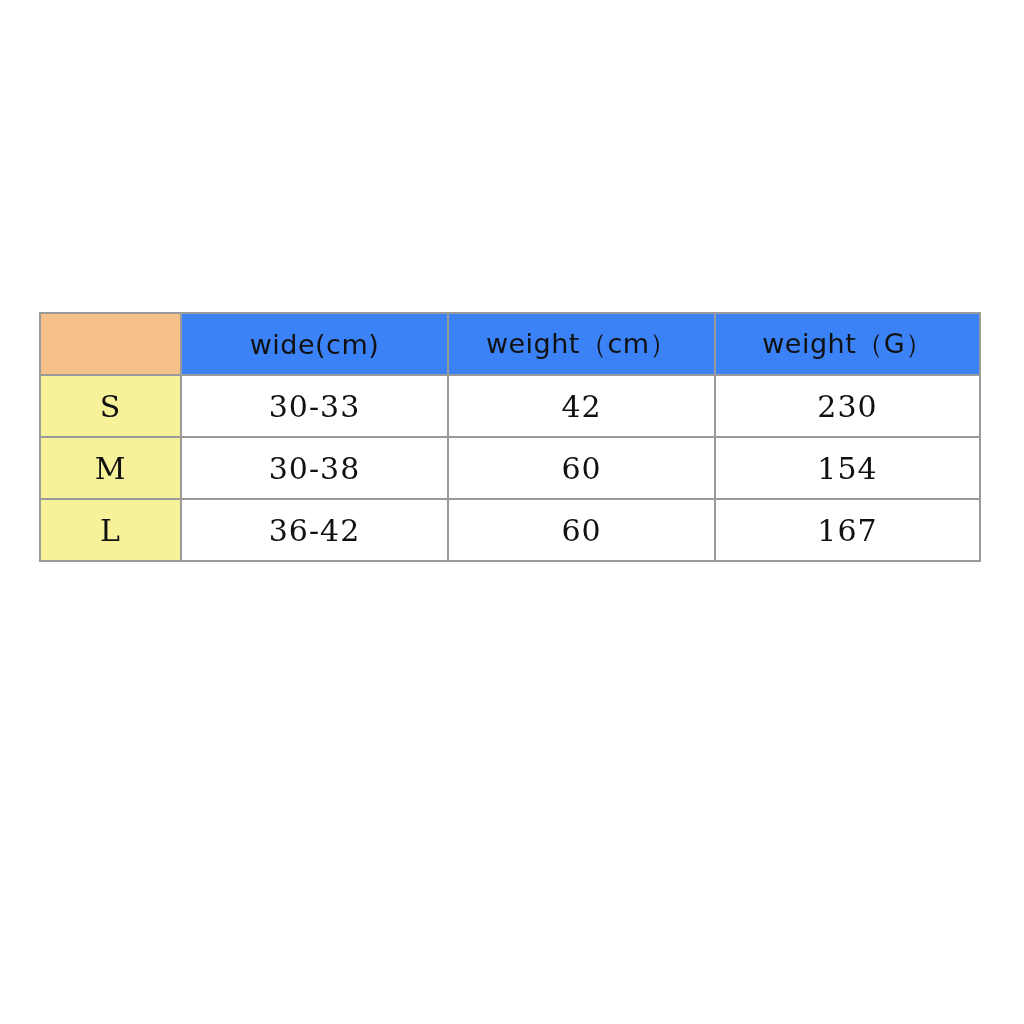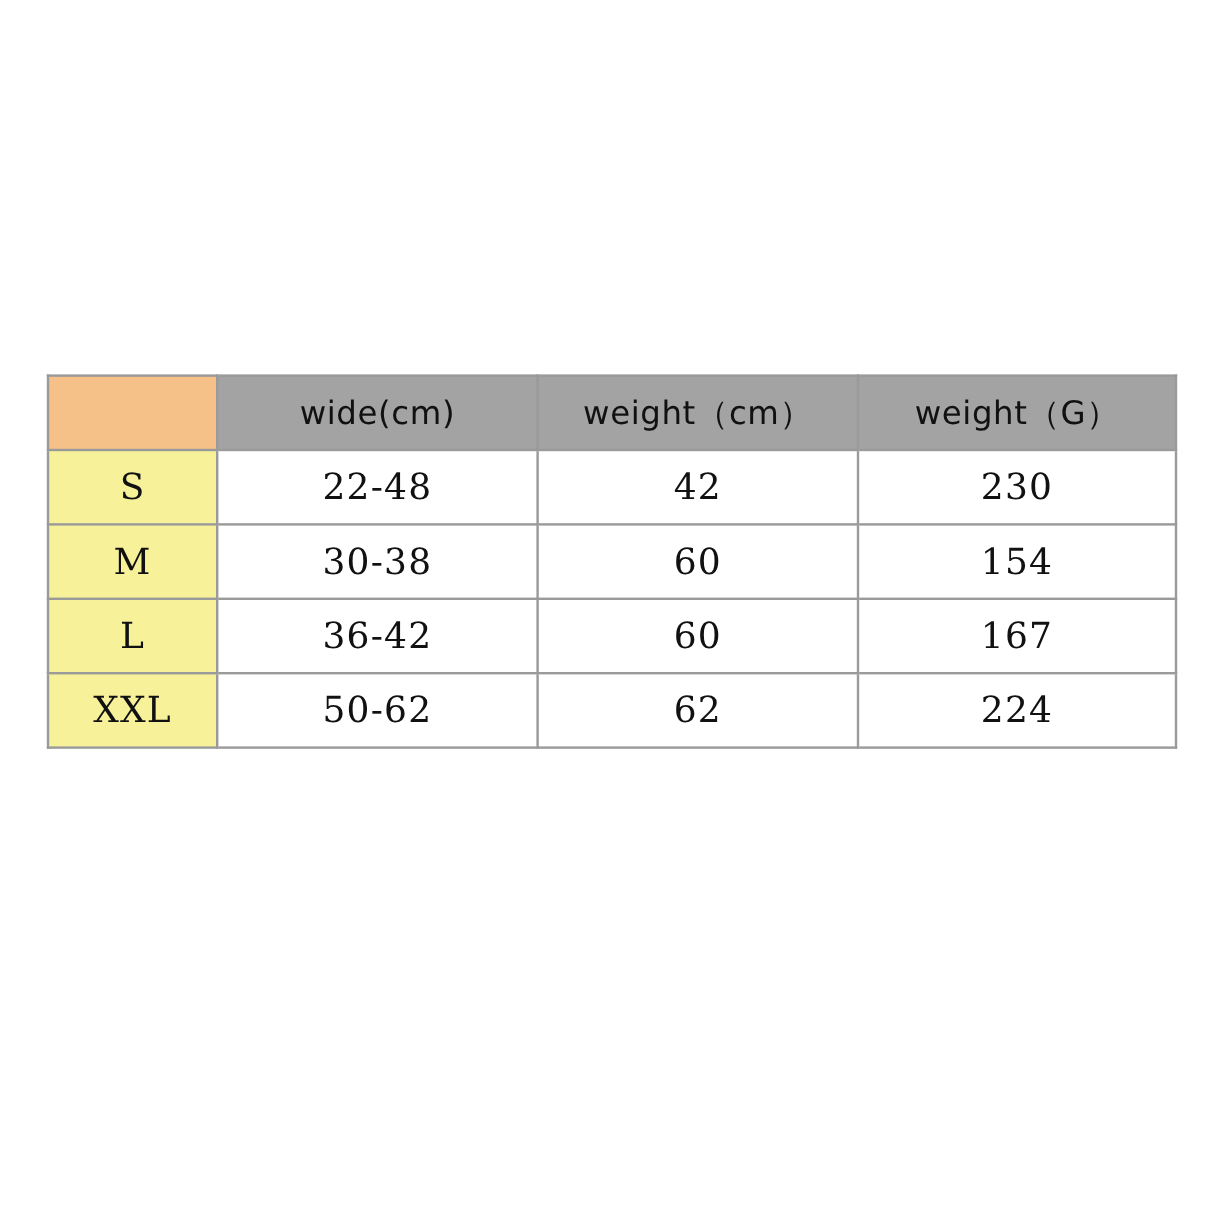--- a/index.html
+++ b/index.html
@@ -40,21 +40,21 @@
   }
   
   col.c-size   { width: 141px; }
   col.c-wide   { width: 267px; }
   col.c-length { width: 267px; }
   col.c-weight { width: 265px; }
 
   
   tr.head-row td {
     height: 60px;
-    background: #a3a3a3;
+    background: #3b82f6;
     font-size: 27px;
     font-family: "DejaVu Sans", sans-serif;
     letter-spacing: 0.5px;
   }
   tr.head-row td.corner-cell {
     background: #f6c189;
   }
 
   
   tr.body-row td {
@@ -88,42 +88,36 @@
       <tbody>
         <tr class="head-row">
           <td class="corner-cell"></td>
           <td>wide(cm)</td>
           <td>weight（cm）</td>
           <td>weight（G）</td>
         </tr>
 
         <tr class="body-row">
           <td class="size-cell">S</td>
-          <td class="num">22-48</td>
+          <td class="num">30-33</td>
           <td class="num">42</td>
           <td class="num">230</td>
         </tr>
 
         <tr class="body-row">
           <td class="size-cell">M</td>
           <td class="num">30-38</td>
           <td class="num">60</td>
           <td class="num">154</td>
         </tr>
 
         <tr class="body-row">
           <td class="size-cell">L</td>
           <td class="num">36-42</td>
           <td class="num">60</td>
           <td class="num">167</td>
         </tr>
 
 
-        <tr class="body-row">
-          <td class="size-cell">XXL</td>
-          <td class="num">50-62</td>
-          <td class="num">62</td>
-          <td class="num">224</td>
-        </tr>
       </tbody>
     </table>
   </div>
 </div>
 
 </body></html>

